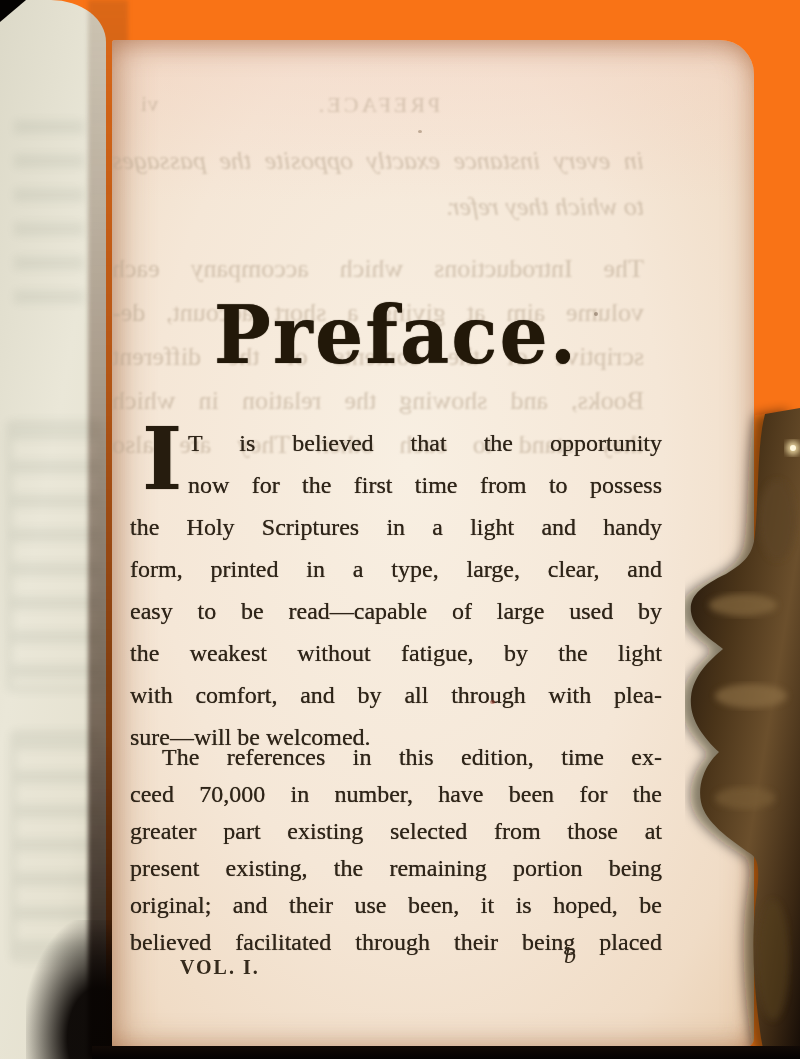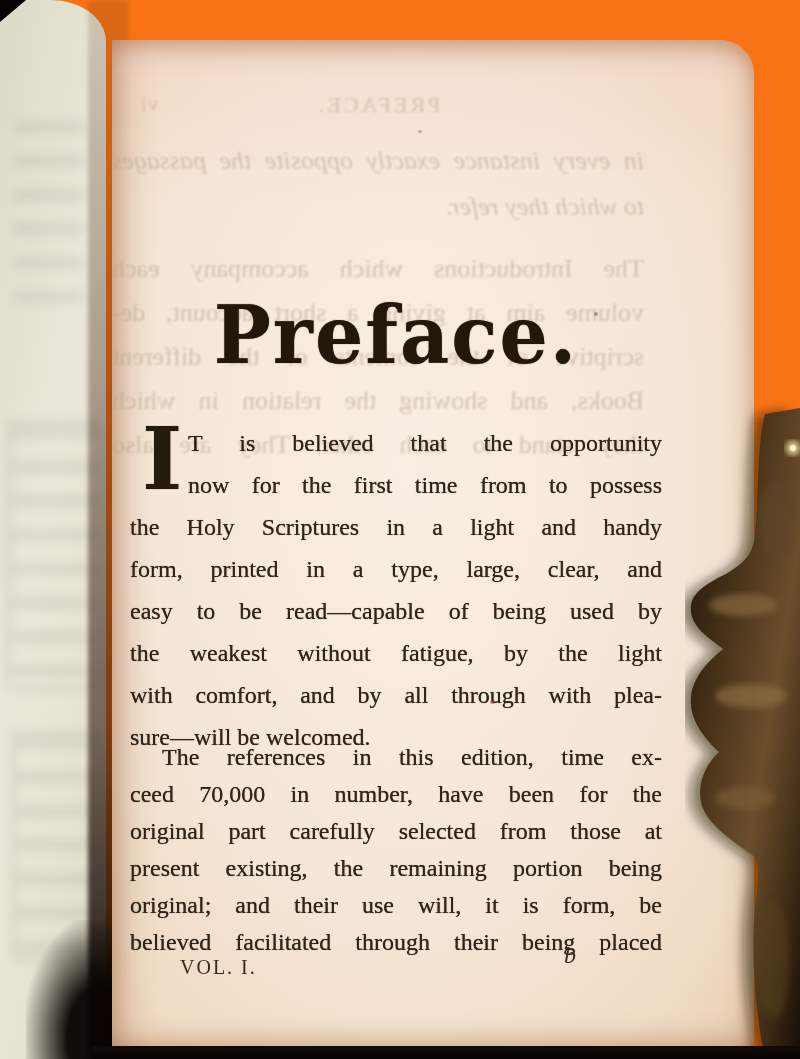--- a/index.html
+++ b/index.html
@@ -60,21 +60,21 @@
     white-space:nowrap;text-shadow:0 0 .7px rgba(46,36,24,.85);z-index:2;}
   .jline{text-align:justify;text-align-last:justify;}
   .dc-pad{padding-left:58px;width:474px;}
   .ind{padding-left:32px;width:500px;}
   .dropcap{position:absolute;left:30px;top:382px;z-index:3;
     font-family:"DejaVu Serif",serif;font-weight:700;font-size:86px;line-height:.85;
     color:#261c0e;text-shadow:0 0 1px rgba(38,28,14,.8);}
 
   
   .footer-vol{position:absolute;left:68px;top:916px;font-size:20px;letter-spacing:2px;
-    color:#352a1c;z-index:2;}
+    color:#352a1c;z-index:2;font-weight:bold;}
   .footer-sig{position:absolute;left:452px;top:902px;font-size:24px;font-style:italic;
     color:#352a1c;z-index:2;}
 
   
   .speck{position:absolute;border-radius:50%;z-index:2;}
   .sp1{left:378px;top:660px;width:5px;height:4px;background:rgba(152,62,48,.55);}
   .sp2{left:482px;top:272px;width:4px;height:4px;background:rgba(106,83,64,.5);}
   .sp3{left:306px;top:90px;width:4px;height:3px;background:rgba(138,112,85,.5);}
 
   
@@ -116,30 +116,30 @@
 
     <div class="pref-title">Preface.</div>
 
     <div class="body-block">
       <div class="dropcap">I</div>
 
       <div class="bline jline dc-pad" style="top:390px">T is believed that the opportunity</div>
       <div class="bline jline dc-pad" style="top:432px">now for the first time from to possess</div>
       <div class="bline jline" style="top:474px">the Holy Scriptures in a light and handy</div>
       <div class="bline jline" style="top:516px">form, printed in a type, large, clear, and</div>
-      <div class="bline jline" style="top:558px">easy to be read—capable of being used by</div>
+      <div class="bline jline" style="top:558px">easy to be read—capable of large used by</div>
       <div class="bline jline" style="top:600px">the weakest without fatigue, by the light</div>
       <div class="bline jline" style="top:642px">with comfort, and by all through with plea-</div>
       <div class="bline" style="top:684px">sure—will be welcomed.</div>
 
       <div class="bline jline ind" style="top:704px">The references in this edition, time ex-</div>
       <div class="bline jline" style="top:741px">ceed 70,000 in number, have been for the</div>
-      <div class="bline jline" style="top:778px">original part carefully selected from those at</div>
+      <div class="bline jline" style="top:778px">greater part existing selected from those at</div>
       <div class="bline jline" style="top:815px">present existing, the remaining portion being</div>
-      <div class="bline jline" style="top:852px">original; and their use will, it is form, be</div>
+      <div class="bline jline" style="top:852px">original; and their use been, it is hoped, be</div>
       <div class="bline jline" style="top:889px">believed facilitated through their being placed</div>
     </div>
 
     <div class="footer-vol">VOL. I.</div>
     <div class="footer-sig">b</div>
 
     <div class="speck sp1"></div>
     <div class="speck sp2"></div>
     <div class="speck sp3"></div>
   </div>

